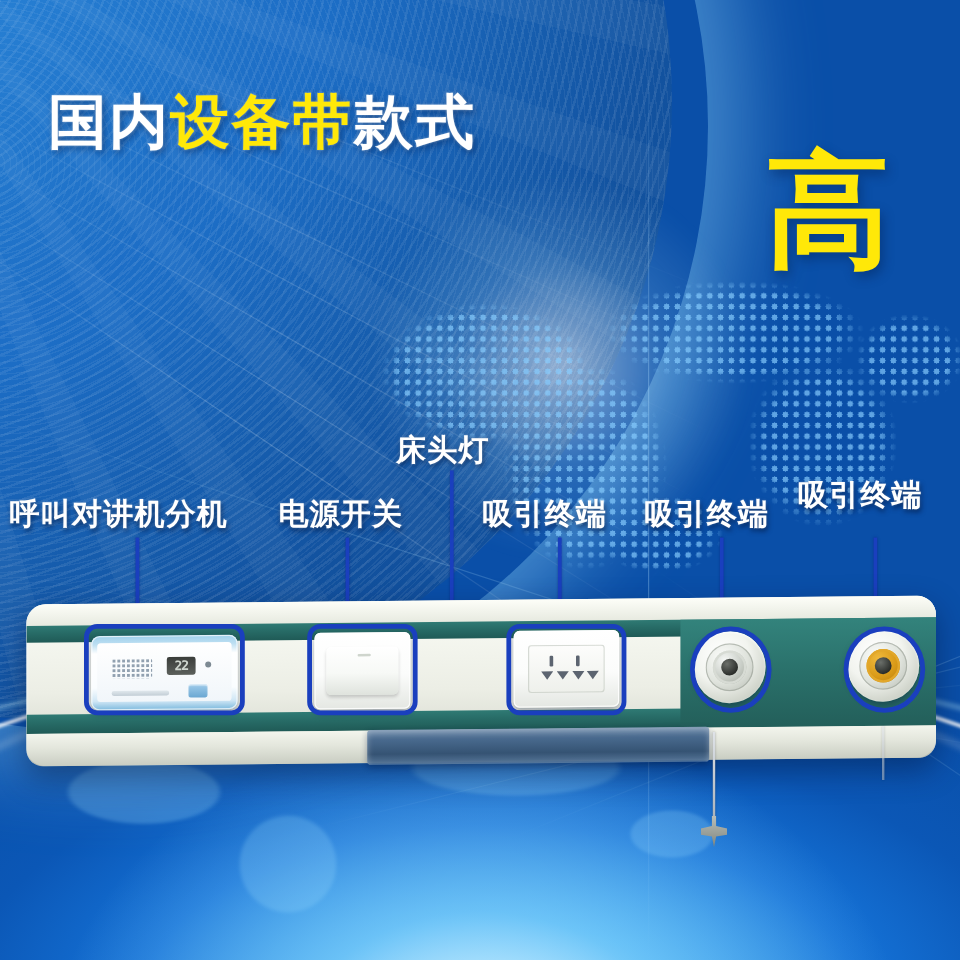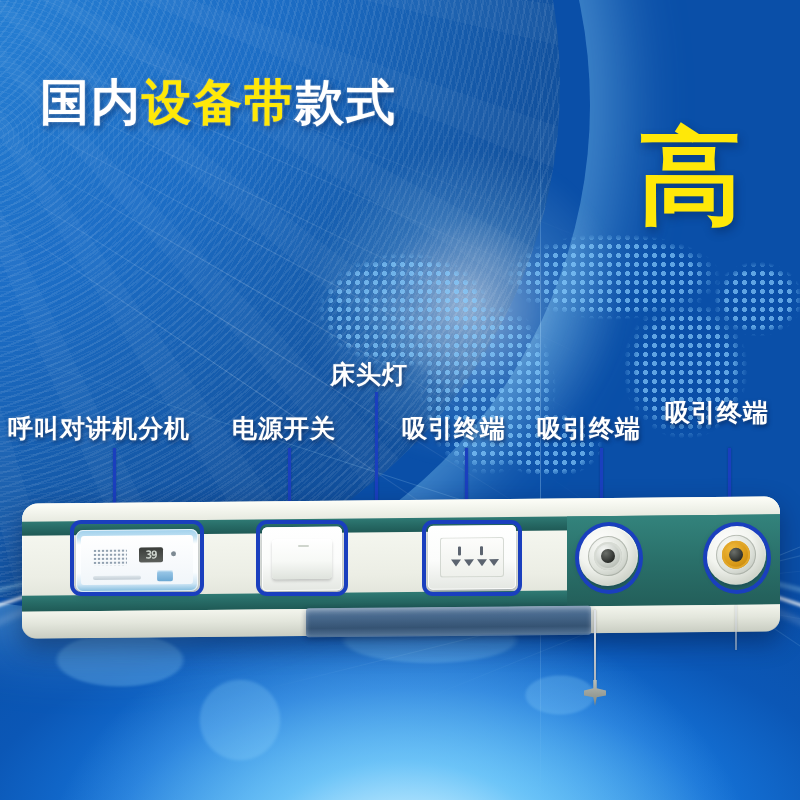--- a/index.html
+++ b/index.html
@@ -373,21 +373,21 @@
     <div class="panel-inner">
       <div class="panel-top-hl"></div>
       <div class="band band-top"></div>
       <div class="band band-bot"></div>
       <div class="band-right"></div>
       <div class="panel-bottom-lip"></div>
 
       <div class="intercom">
         <div class="ic-face">
           <div class="ic-speaker"></div>
-          <div class="ic-lcd">39</div>
+          <div class="ic-lcd">22</div>
           <div class="ic-led"></div>
           <div class="ic-btn"></div>
           <div class="ic-slot"></div>
         </div>
       </div>
 
       <div class="switch">
         <div class="sw-rocker">
           <div class="sw-tick"></div>
         </div>

